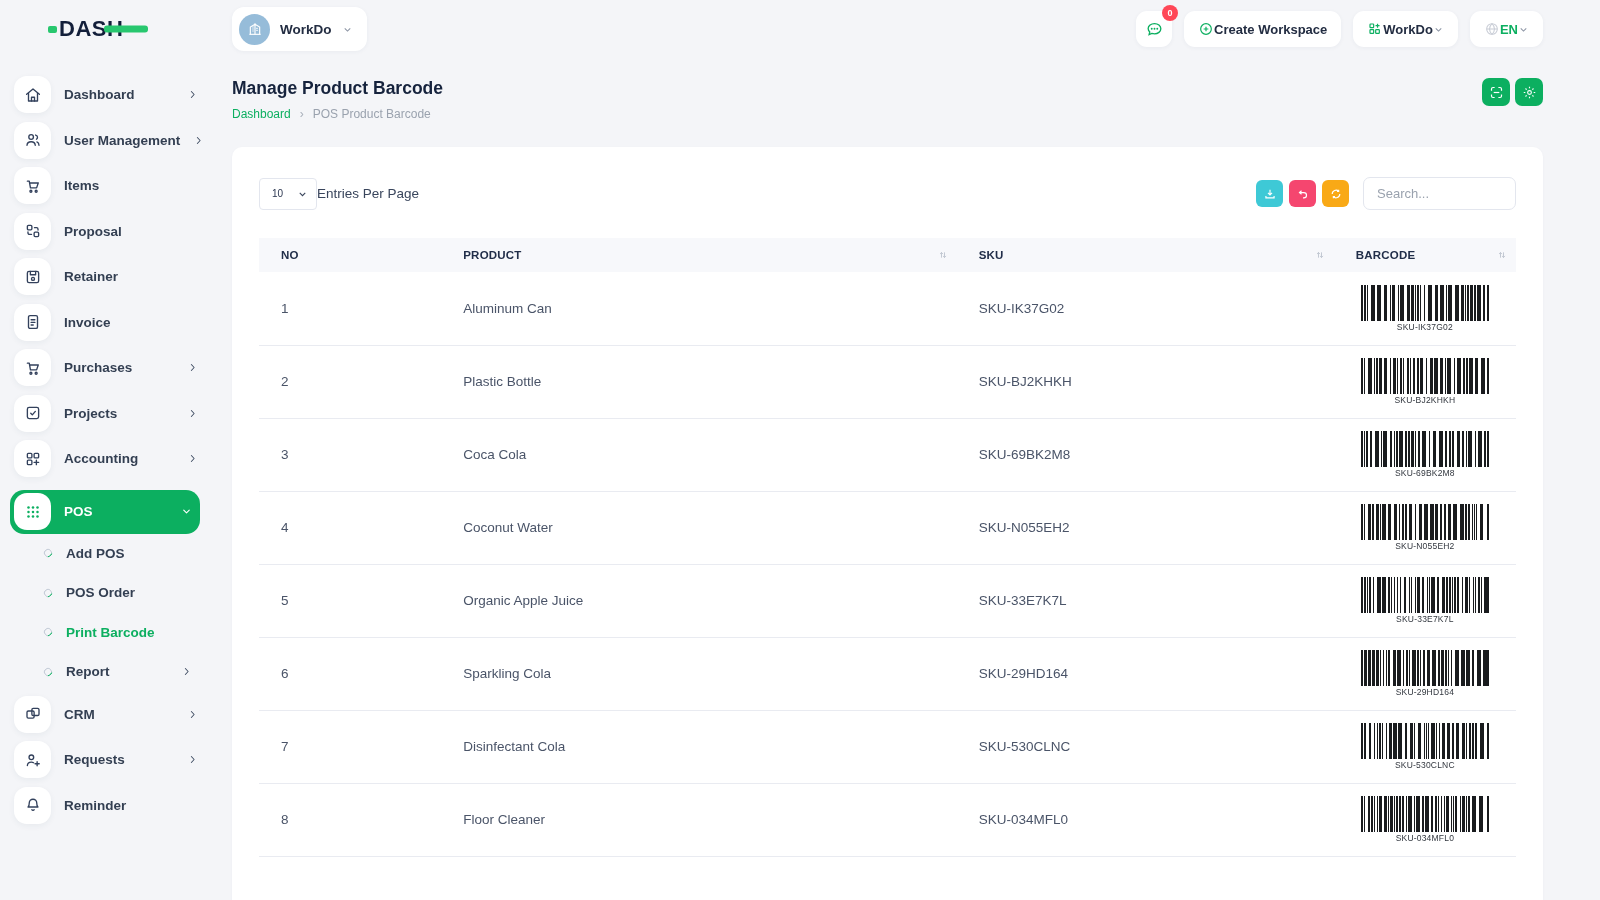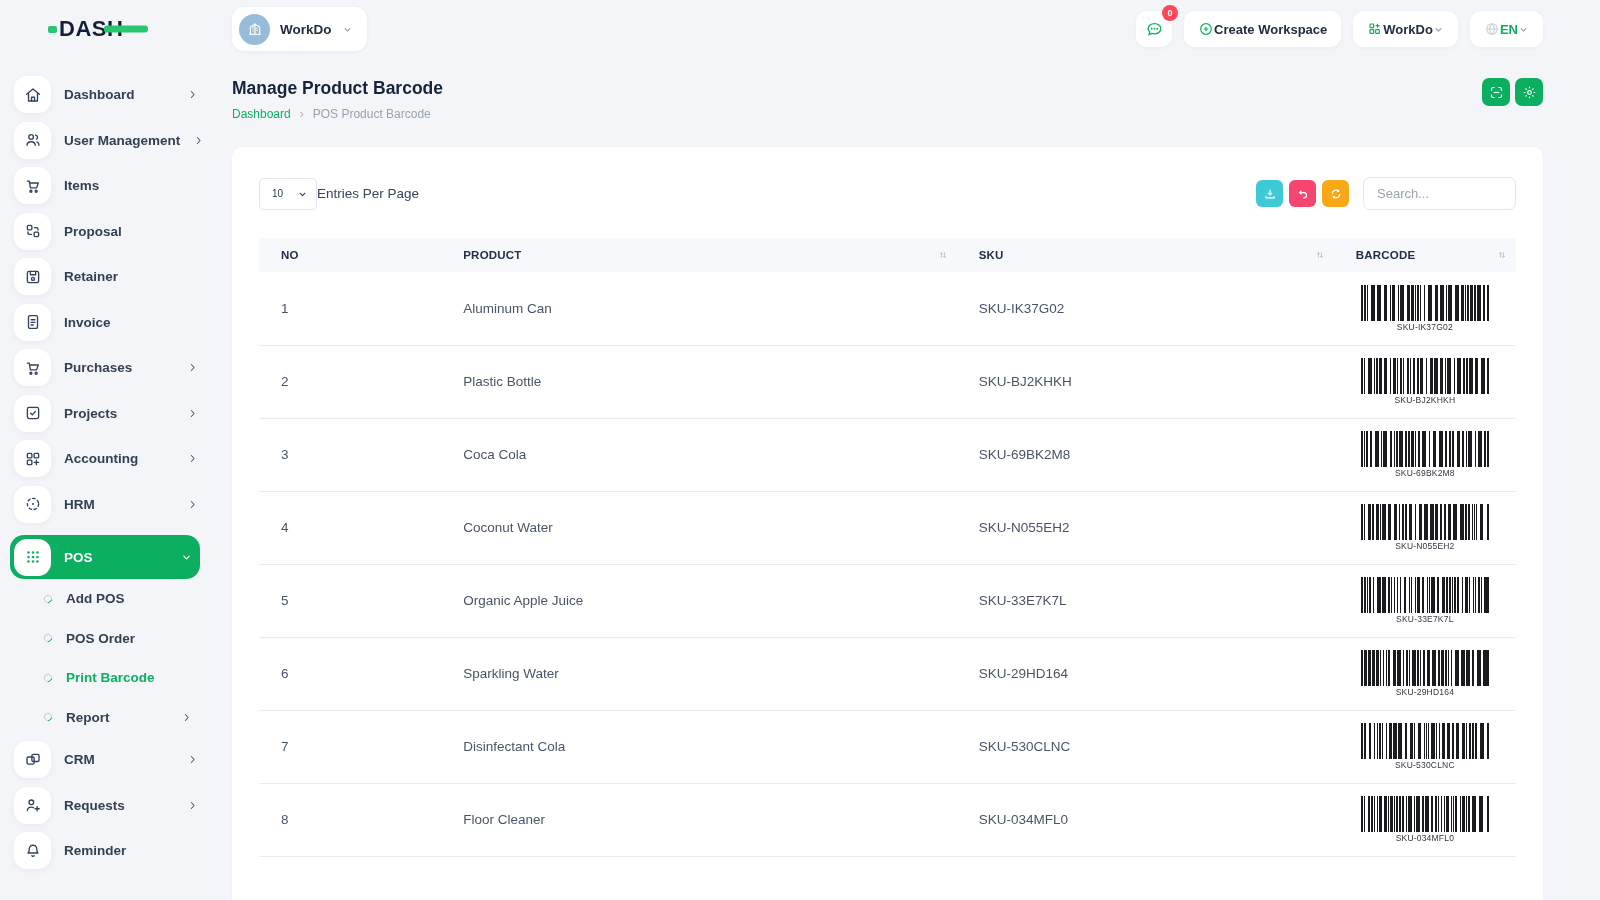--- a/index.html
+++ b/index.html
@@ -213,34 +213,20 @@
       <div class="nav-item">
         <span class="chip">
           <svg viewBox="0 0 24 24" fill="none" stroke="currentColor" stroke-width="1.8" stroke-linecap="round" stroke-linejoin="round">
             <rect x="4.5" y="4.5" width="6" height="6" rx="1.2"></rect>
             <rect x="4.5" y="13.5" width="6" height="6" rx="1.2"></rect>
             <rect x="13.5" y="4.5" width="6" height="6" rx="1.2"></rect>
             <path d="M16.5 13.5v6M13.5 16.5h6"></path>
           </svg>
         </span>
         <span class="nav-label">Accounting</span>
-        <span class="chev">
-          <svg viewBox="0 0 24 24" fill="none" stroke="currentColor" stroke-width="2.2" stroke-linecap="round" stroke-linejoin="round">
-            <path d="m9.5 5.5 6 6.5-6 6.5"></path>
-          </svg>
-        </span>
-      </div>
-      <div class="nav-item">
-        <span class="chip">
-          <svg viewBox="0 0 24 24" fill="none" stroke="currentColor" stroke-width="1.8" stroke-linecap="round" stroke-linejoin="round">
-            <circle cx="12" cy="12" r="7.5" stroke-dasharray="3.2 3.6"></circle>
-            <circle cx="12" cy="12" r="1.3" fill="currentColor" stroke="none"></circle>
-          </svg>
-        </span>
-        <span class="nav-label">HRM</span>
         <span class="chev">
           <svg viewBox="0 0 24 24" fill="none" stroke="currentColor" stroke-width="2.2" stroke-linecap="round" stroke-linejoin="round">
             <path d="m9.5 5.5 6 6.5-6 6.5"></path>
           </svg>
         </span>
       </div>
       <div class="nav-item active">
         <span class="chip">
           <svg viewBox="0 0 24 24" fill="currentColor">
             <g>
@@ -694,21 +680,21 @@
                   <rect x="117" y="0" width="2" height="36"></rect>
                   <rect x="120" y="0" width="1" height="36"></rect>
                   <rect x="123" y="0" width="3" height="36"></rect>
                   <rect x="126" y="0" width="2" height="36"></rect>
                 </svg>
                 <span class="bc-label">SKU-33E7K7L</span>
               </span></td>
           </tr>
           <tr>
             <td>6</td>
-            <td>Sparkling Water</td>
+            <td>Sparkling Cola</td>
             <td>SKU-29HD164</td>
             <td class="bc"><span class="bc-wrap">
                 <svg width="128" height="36" viewBox="0 0 128 36" fill="#191b1e">
                   <rect x="0" y="0" width="2" height="36"></rect>
                   <rect x="3" y="0" width="3" height="36"></rect>
                   <rect x="7" y="0" width="3" height="36"></rect>
                   <rect x="11" y="0" width="3" height="36"></rect>
                   <rect x="15" y="0" width="3" height="36"></rect>
                   <rect x="19" y="0" width="1" height="36"></rect>
                   <rect x="22" y="0" width="1" height="36"></rect>

